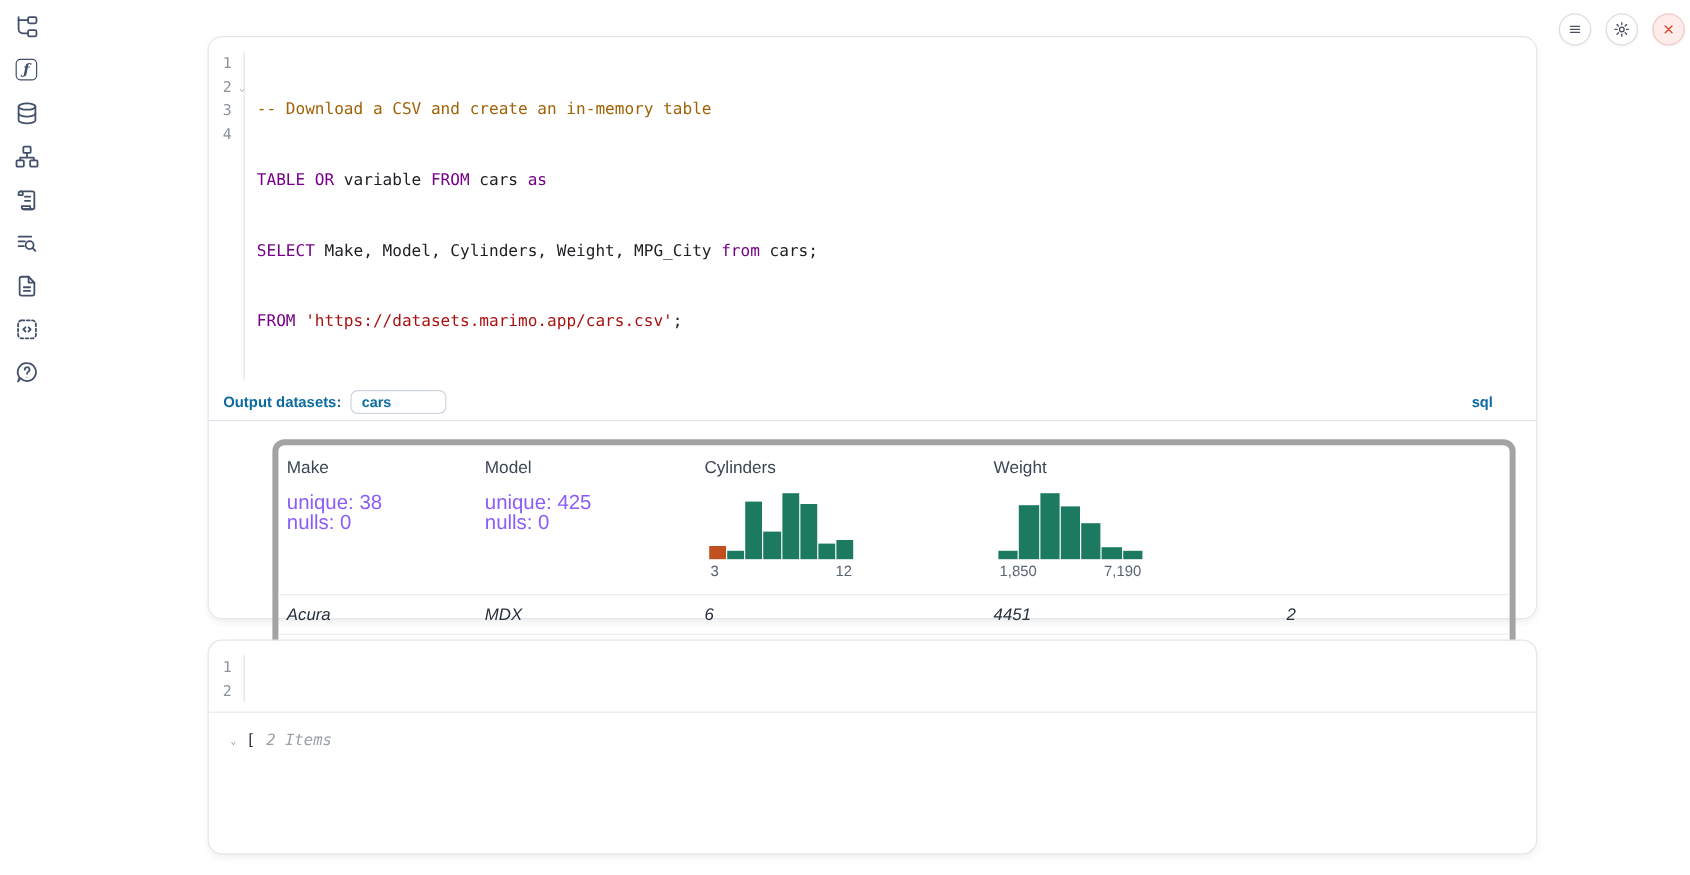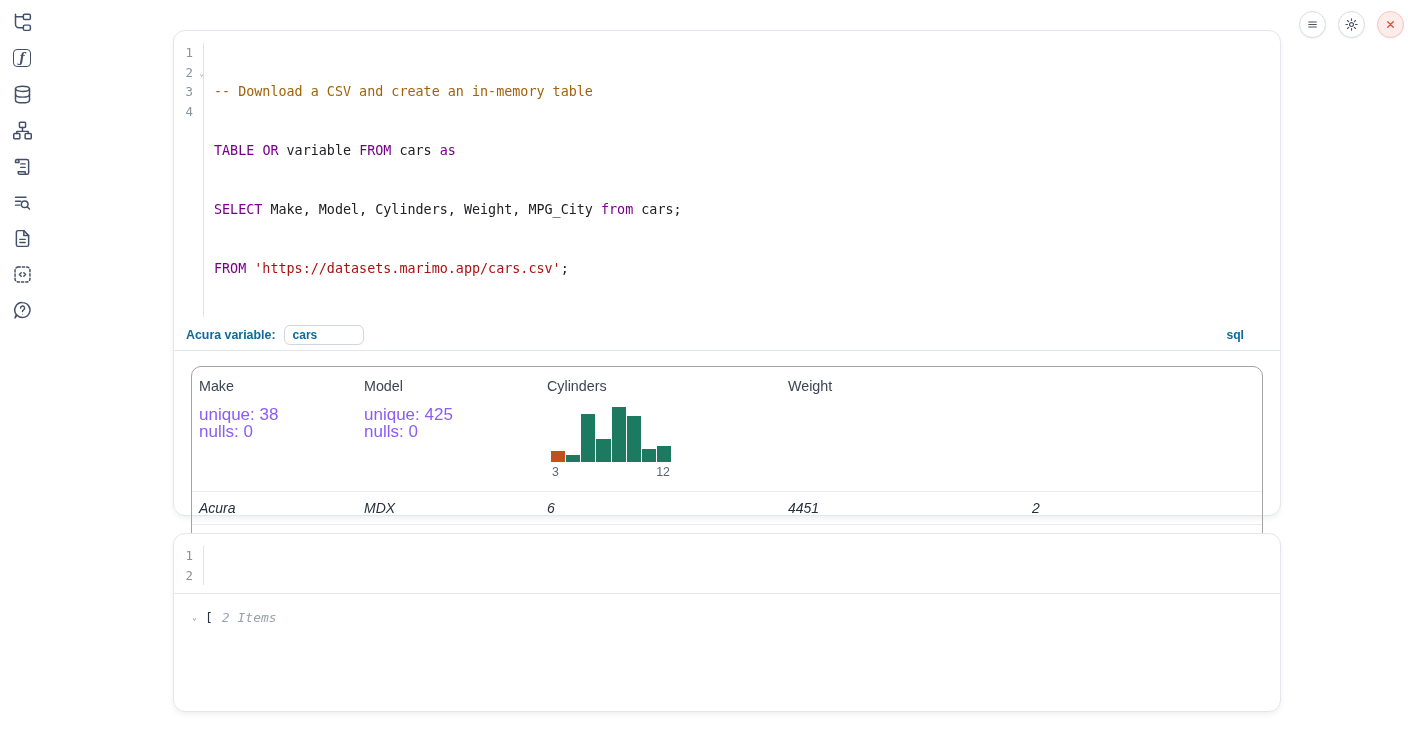--- a/index.html
+++ b/index.html
@@ -48,21 +48,21 @@
   .ov-row { margin-top:2px; height:32px; display:flex; align-items:center;
     padding:0 36px 0 12px; border-bottom:1px solid #e0e6ec; }
   .ov-label { font-size:12.4px; font-weight:700; color:#0c6ba0; }
   .ov-input { margin-left:8px; width:80px; height:20px; border:1px solid #cfd6dd;
     border-radius:6px; padding:0 8px; font:700 12px "Liberation Sans", sans-serif;
     color:#0c6ba0; outline:none; }
   .lang-badge { margin-left:auto; font-size:12.2px; font-weight:700; color:#0c6ba0;text-align:right; }
 
   
   .output { padding:15px 17px 0; }
-  .table-card { border:1px solid #a3a3a3; border-radius:10px; overflow:hidden; height:290px; }
+  .table-card { border:5px solid #a3a3a3; border-radius:10px; overflow:hidden; height:290px;margin-left:36px; }
   .t-grid { display:grid; grid-template-columns:165px 183px 241px 244px auto; }
   .t-header { height:124px; }
   .th { padding:11px 6px 0 7px; cursor:pointer; }
   .th-label { font-size:14.3px; color:#3b4554; }
   .th-stats { margin-top:13px; font-size:17px; line-height:16.5px; color:#8b5cf6; }
   .hist-wrap { margin-top:13px; width:120px; margin-left:4px; }
   .hist { height:55px; display:flex; align-items:flex-end; gap:1px; }
   .hist-bar { flex:1; }
   .hist-axis { display:flex; justify-content:space-between; margin-top:3px;
     padding:0 1px; font-size:12.4px; color:#5a6574; }
@@ -200,21 +200,21 @@
       </div>
       <div class="code">
         <div class="code-line"><span class="tok-com">-- Download a CSV and create an in-memory table</span></div>
         <div class="code-line"><span class="tok-kw">TABLE</span><span> </span><span class="tok-kw">OR</span><span> variable </span><span class="tok-kw">FROM</span><span> cars </span><span class="tok-kw">as</span></div>
         <div class="code-line"><span class="tok-kw">SELECT</span><span> Make, Model, Cylinders, Weight, MPG_City </span><span class="tok-kw">from</span><span> cars;</span></div>
         <div class="code-line"><span class="tok-kw">FROM</span><span> </span><span class="tok-str">'https://datasets.marimo.app/cars.csv'</span><span>;</span></div>
       </div>
     </div>
 
     <div class="ov-row">
-      <span class="ov-label">Acura variable:</span>
+      <span class="ov-label">Output datasets:</span>
       <input class="ov-input" value="cars" style="">
       <span class="lang-badge">sql</span>
     </div>
 
     <div class="output">
       <div class="table-card">
         <div class="t-grid t-header">
           <div class="th">
             <div class="th-label">Make</div>
             <div class="th-stats">
@@ -243,20 +243,35 @@
                   <div class="hist-bar" style="height: 30%; background: rgb(27, 122, 96);"></div>
                 </div>
               <div class="hist-axis">
                 <span>3</span>
                 <span>12</span>
               </div>
             </div>
           </div>
           <div class="th">
             <div class="th-label">Weight</div>
+            <div class="hist-wrap">
+              <div class="hist">
+                  <div class="hist-bar" style="height: 13%; background: rgb(27, 122, 96);"></div>
+                  <div class="hist-bar" style="height: 83%; background: rgb(27, 122, 96);"></div>
+                  <div class="hist-bar" style="height: 100%; background: rgb(27, 122, 96);"></div>
+                  <div class="hist-bar" style="height: 81%; background: rgb(27, 122, 96);"></div>
+                  <div class="hist-bar" style="height: 55%; background: rgb(27, 122, 96);"></div>
+                  <div class="hist-bar" style="height: 18%; background: rgb(27, 122, 96);"></div>
+                  <div class="hist-bar" style="height: 13%; background: rgb(27, 122, 96);"></div>
+                </div>
+              <div class="hist-axis">
+                <span>1,850</span>
+                <span>7,190</span>
+              </div>
+            </div>
           </div>
         </div>
 
         <div class="t-grid t-row">
           <div class="t-cell">Acura</div>
           <div class="t-cell">MDX</div>
           <div class="t-cell">6</div>
           <div class="t-cell">4451</div>
           <div class="t-cell">2</div>
         </div>

